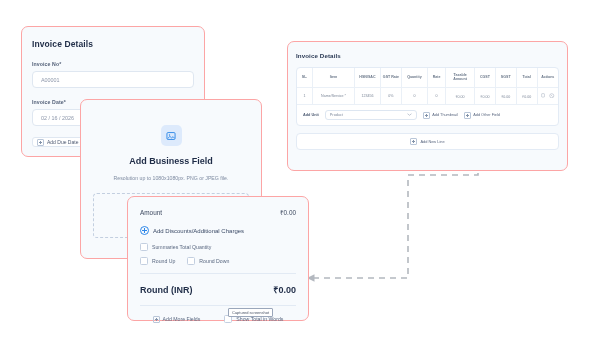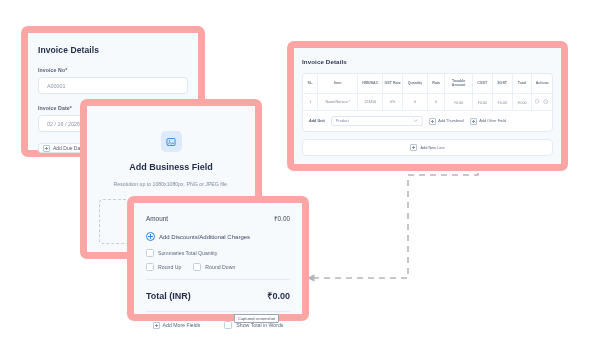--- a/index.html
+++ b/index.html
@@ -16,21 +16,21 @@
   }
   .stage {
     position: absolute;
     inset: 0;
   }
 
   
   .card {
     position: absolute;
     background: #f7fafd;
-    border: 7px solid #fca5a5;
+    border: 1px solid #fca5a5;
     border-radius: 7px;
     box-sizing: border-box;
   }
 
   
   #card-invoice-form {
     left: 21px;
     top: 26px;
     width: 184px;
     height: 131px;
@@ -426,21 +426,21 @@
     <div class="check-row inline">
       <span class="chk"></span>
       <span>Round Up</span>
       <span class="chk" style="margin-left:8px"></span>
       <span>Round Down</span>
     </div>
 
     <div class="divider"></div>
 
     <div class="total-row">
-      <span class="total-label">Total (INR)</span>
+      <span class="total-label">Round (INR)</span>
       <span class="total-value">₹0.00</span>
     </div>
 
     <div class="divider"></div>
 
     <div class="footer-row">
       <span class="pill" style="border:none;background:transparent;height:auto;padding:0;font-size:5.2px;color:#5a6880">
         <span class="plus-box"></span>
         <span>Add More Fields</span>
       </span>

